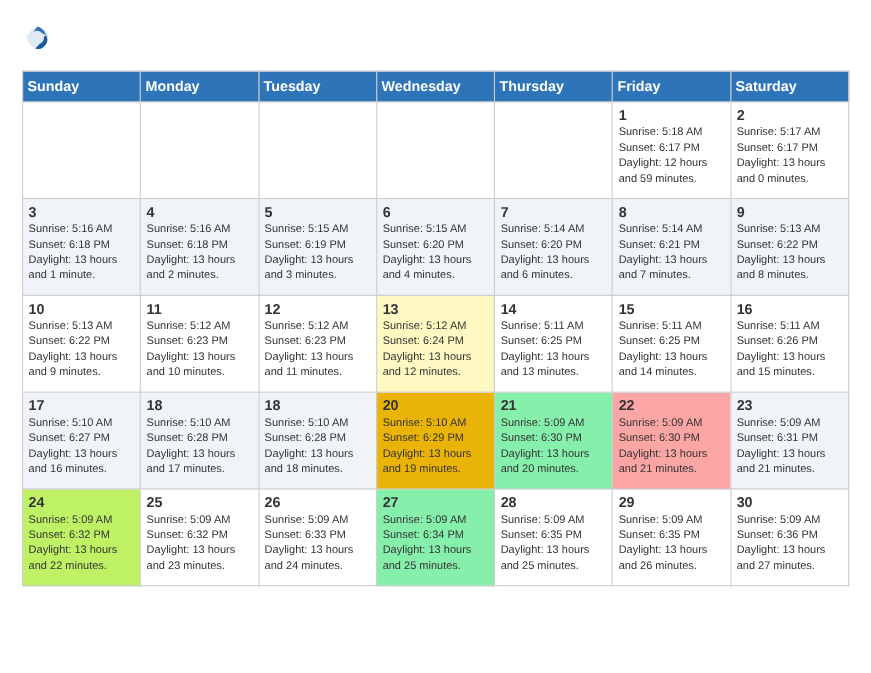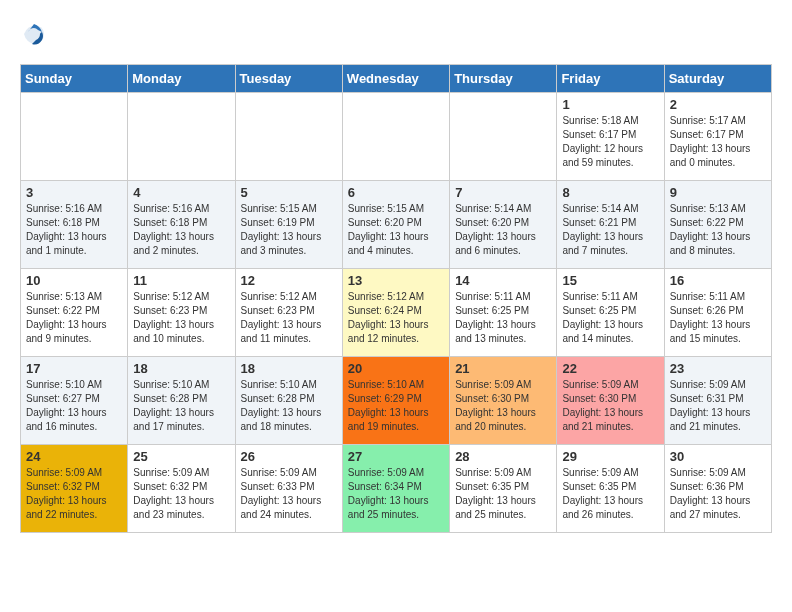--- a/index.html
+++ b/index.html
@@ -268,28 +268,28 @@
 Daylight: 13 hours
 and 17 minutes.</div>
         </td>
         <td style="background: rgb(240, 244, 248);">
           <span class="day-num">18</span>
           <div class="cell-info" style="white-space: pre-line;">Sunrise: 5:10 AM
 Sunset: 6:28 PM
 Daylight: 13 hours
 and 18 minutes.</div>
         </td>
-        <td style="background: #f97316;">
+        <td style="background: #eab308;">
           <span class="day-num">20</span>
           <div class="cell-info" style="white-space: pre-line;">Sunrise: 5:10 AM
 Sunset: 6:29 PM
 Daylight: 13 hours
 and 19 minutes.</div>
         </td>
-        <td style="background: #fdba74;">
+        <td style="background: #86efac;">
           <span class="day-num">21</span>
           <div class="cell-info" style="white-space: pre-line;">Sunrise: 5:09 AM
 Sunset: 6:30 PM
 Daylight: 13 hours
 and 20 minutes.</div>
         </td>
         <td style="background: #fca5a5;">
           <span class="day-num">22</span>
           <div class="cell-info" style="white-space: pre-line;">Sunrise: 5:09 AM
 Sunset: 6:30 PM
@@ -298,21 +298,21 @@
         </td>
         <td style="background: rgb(240, 244, 248);">
           <span class="day-num">23</span>
           <div class="cell-info" style="white-space: pre-line;">Sunrise: 5:09 AM
 Sunset: 6:31 PM
 Daylight: 13 hours
 and 21 minutes.</div>
         </td>
       </tr>
       <tr>
-        <td style="background: #eab308;">
+        <td style="background: #bef264;">
           <span class="day-num">24</span>
           <div class="cell-info" style="white-space: pre-line;">Sunrise: 5:09 AM
 Sunset: 6:32 PM
 Daylight: 13 hours
 and 22 minutes.</div>
         </td>
         <td style="background: rgb(255, 255, 255);">
           <span class="day-num">25</span>
           <div class="cell-info" style="white-space: pre-line;">Sunrise: 5:09 AM
 Sunset: 6:32 PM

